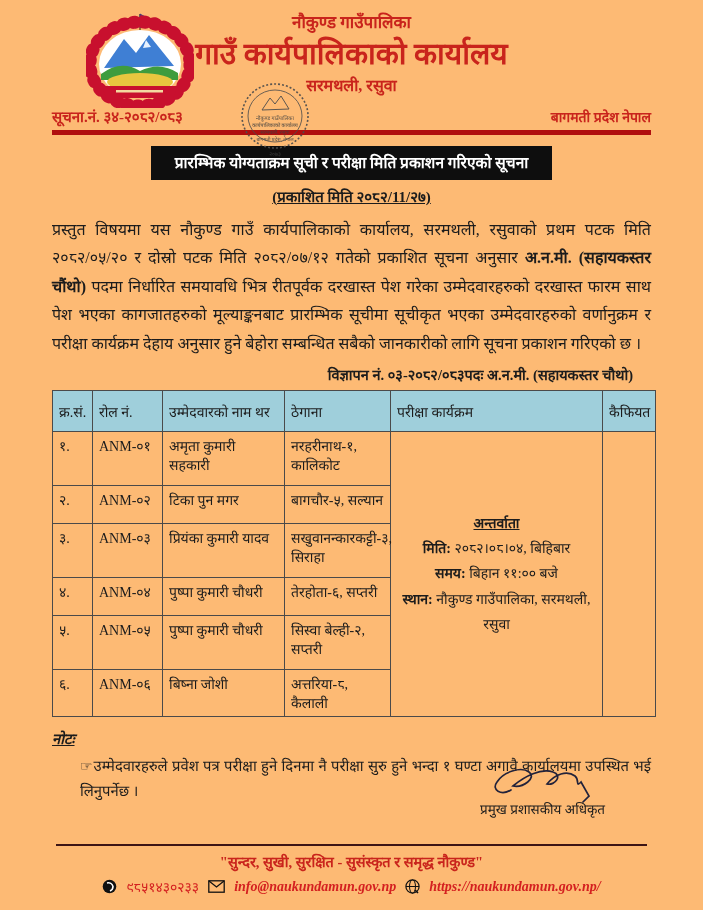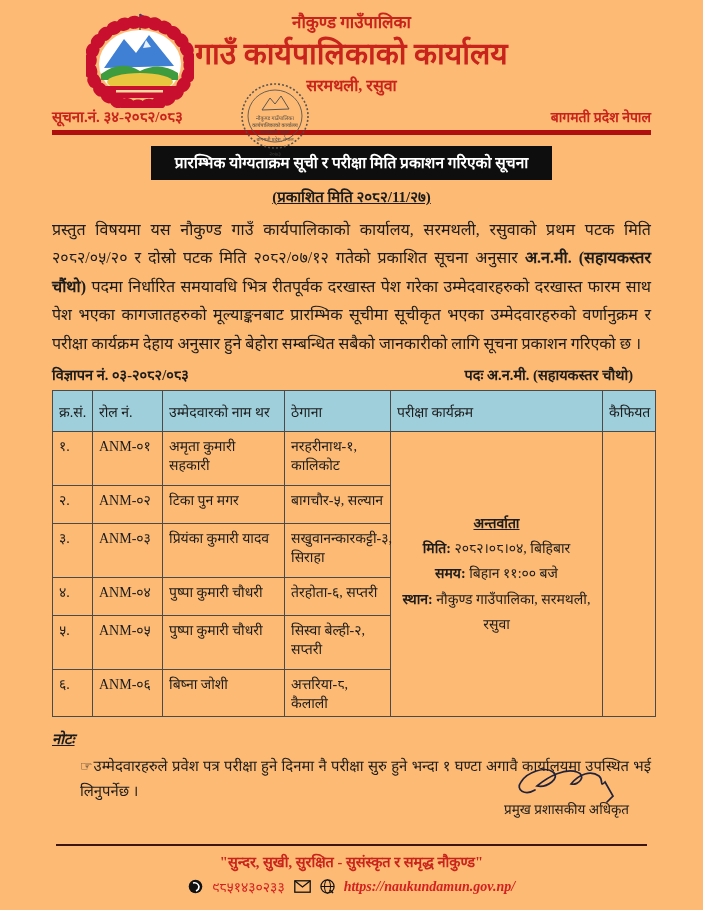--- a/index.html
+++ b/index.html
@@ -30,21 +30,21 @@
   .titlebar{display:inline-block;background:var(--bar);color:#fff;font-weight:bold;
             font-size:15.5px;padding:5px 24px;line-height:1.5;}
   .pubdate{text-align:center;font-size:15px;font-weight:bold;margin-top:6px;}
   .pubdate span{text-decoration:underline;}
 
   
   .para{margin:10px 52px 0 52px;font-size:16px;line-height:1.78;text-align:justify;}
   .para b{font-weight:bold;}
   .dehaya{text-align:center;font-size:15px;font-weight:bold;margin-top:6px;}
   .dehaya span{text-decoration:underline;}
-  .ad-row{display:flex;justify-content:space-between;margin:6px 70px 0 52px;
+  .ad-row{display:flex;justify-content:flex-end;margin:6px 70px 0 52px;
           font-size:14.5px;font-weight:bold;}
 
   
   table{border-collapse:collapse;margin:6px 48px 0 52px;width:603px;table-layout:fixed;}
   th,td{border:1.4px solid var(--border);font-size:14px;padding:4px 6px;
         vertical-align:top;text-align:left;font-weight:normal;}
   thead th{background:var(--th-blue);height:41px;vertical-align:middle;}
   col.c1{width:40px;} col.c2{width:70px;} col.c3{width:122px;}
   col.c4{width:106px;} col.c5{width:212px;} col.c6{width:53px;}
   tr.r-tall{height:54px;} tr.r-short{height:38px;}
@@ -52,21 +52,21 @@
   .exam-title{font-weight:bold;text-decoration:underline;}
   .exam b{font-weight:bold;}
 
   
   .notes{margin:10px 52px 0 52px;font-size:14.8px;line-height:1.7;}
   .notes-label{font-weight:bold;text-decoration:underline;font-style:italic;}
   .note-item{margin:2px 0 2px 28px;text-align:justify;}
   .note-item .bullet{font-size:14px;margin-right:1px;}
 
   
-  .sig{position:absolute;right:74px;top:762px;text-align:right;}
+  .sig{position:absolute;right:98px;top:762px;text-align:right;}
   .sig svg{display:block;margin:0 auto -4px auto;}
   .sig-title{font-size:13.5px;}
 
   
   .footer{position:absolute;left:0;right:0;bottom:14px;}
   .footer-rule{margin:0 56px;border-top:2.5px solid var(--foot-line);}
   .tagline{text-align:center;color:var(--red);font-weight:bold;font-size:14.5px;margin-top:5px;}
   .contacts{display:flex;justify-content:center;align-items:center;gap:9px;
             margin-top:6px;font-size:14px;}
   .contacts .red{color:#d42020;}
@@ -212,20 +212,21 @@
     <div class="contacts">
       <svg class="cicon" width="15" height="15" viewBox="0 0 15 15">
         <circle cx="7.5" cy="7.5" r="6.8" fill="#111"></circle>
         <path d="M5 4 A5 5 0 0 1 11 7.5 A5 5 0 0 1 8 12" fill="none" stroke="#fff" stroke-width="1.6"></path>
       </svg>
       <span class="red">९८५१४३०२३३</span>
       <svg class="cicon" width="17" height="13" viewBox="0 0 17 13">
         <rect x="0.8" y="0.8" width="15.4" height="11.4" fill="none" stroke="#111" stroke-width="1.3"></rect>
         <path d="M1 1 L8.5 7 L16 1" fill="none" stroke="#111" stroke-width="1.3"></path>
       </svg>
+      <a class="it" href="#">info@naukundamun.gov.np</a>
       <svg class="cicon" width="15" height="15" viewBox="0 0 15 15">
         <circle cx="7.5" cy="7.5" r="6.6" fill="none" stroke="#111" stroke-width="1.2"></circle>
         <ellipse cx="7.5" cy="7.5" rx="3" ry="6.6" fill="none" stroke="#111" stroke-width="1"></ellipse>
         <line x1="1" y1="7.5" x2="14" y2="7.5" stroke="#111" stroke-width="1"></line>
         <path d="M10 11 l3 3" stroke="#111" stroke-width="1.6"></path>
       </svg>
       <a class="it" href="#">https://naukundamun.gov.np/</a>
     </div>
   </div>
 

